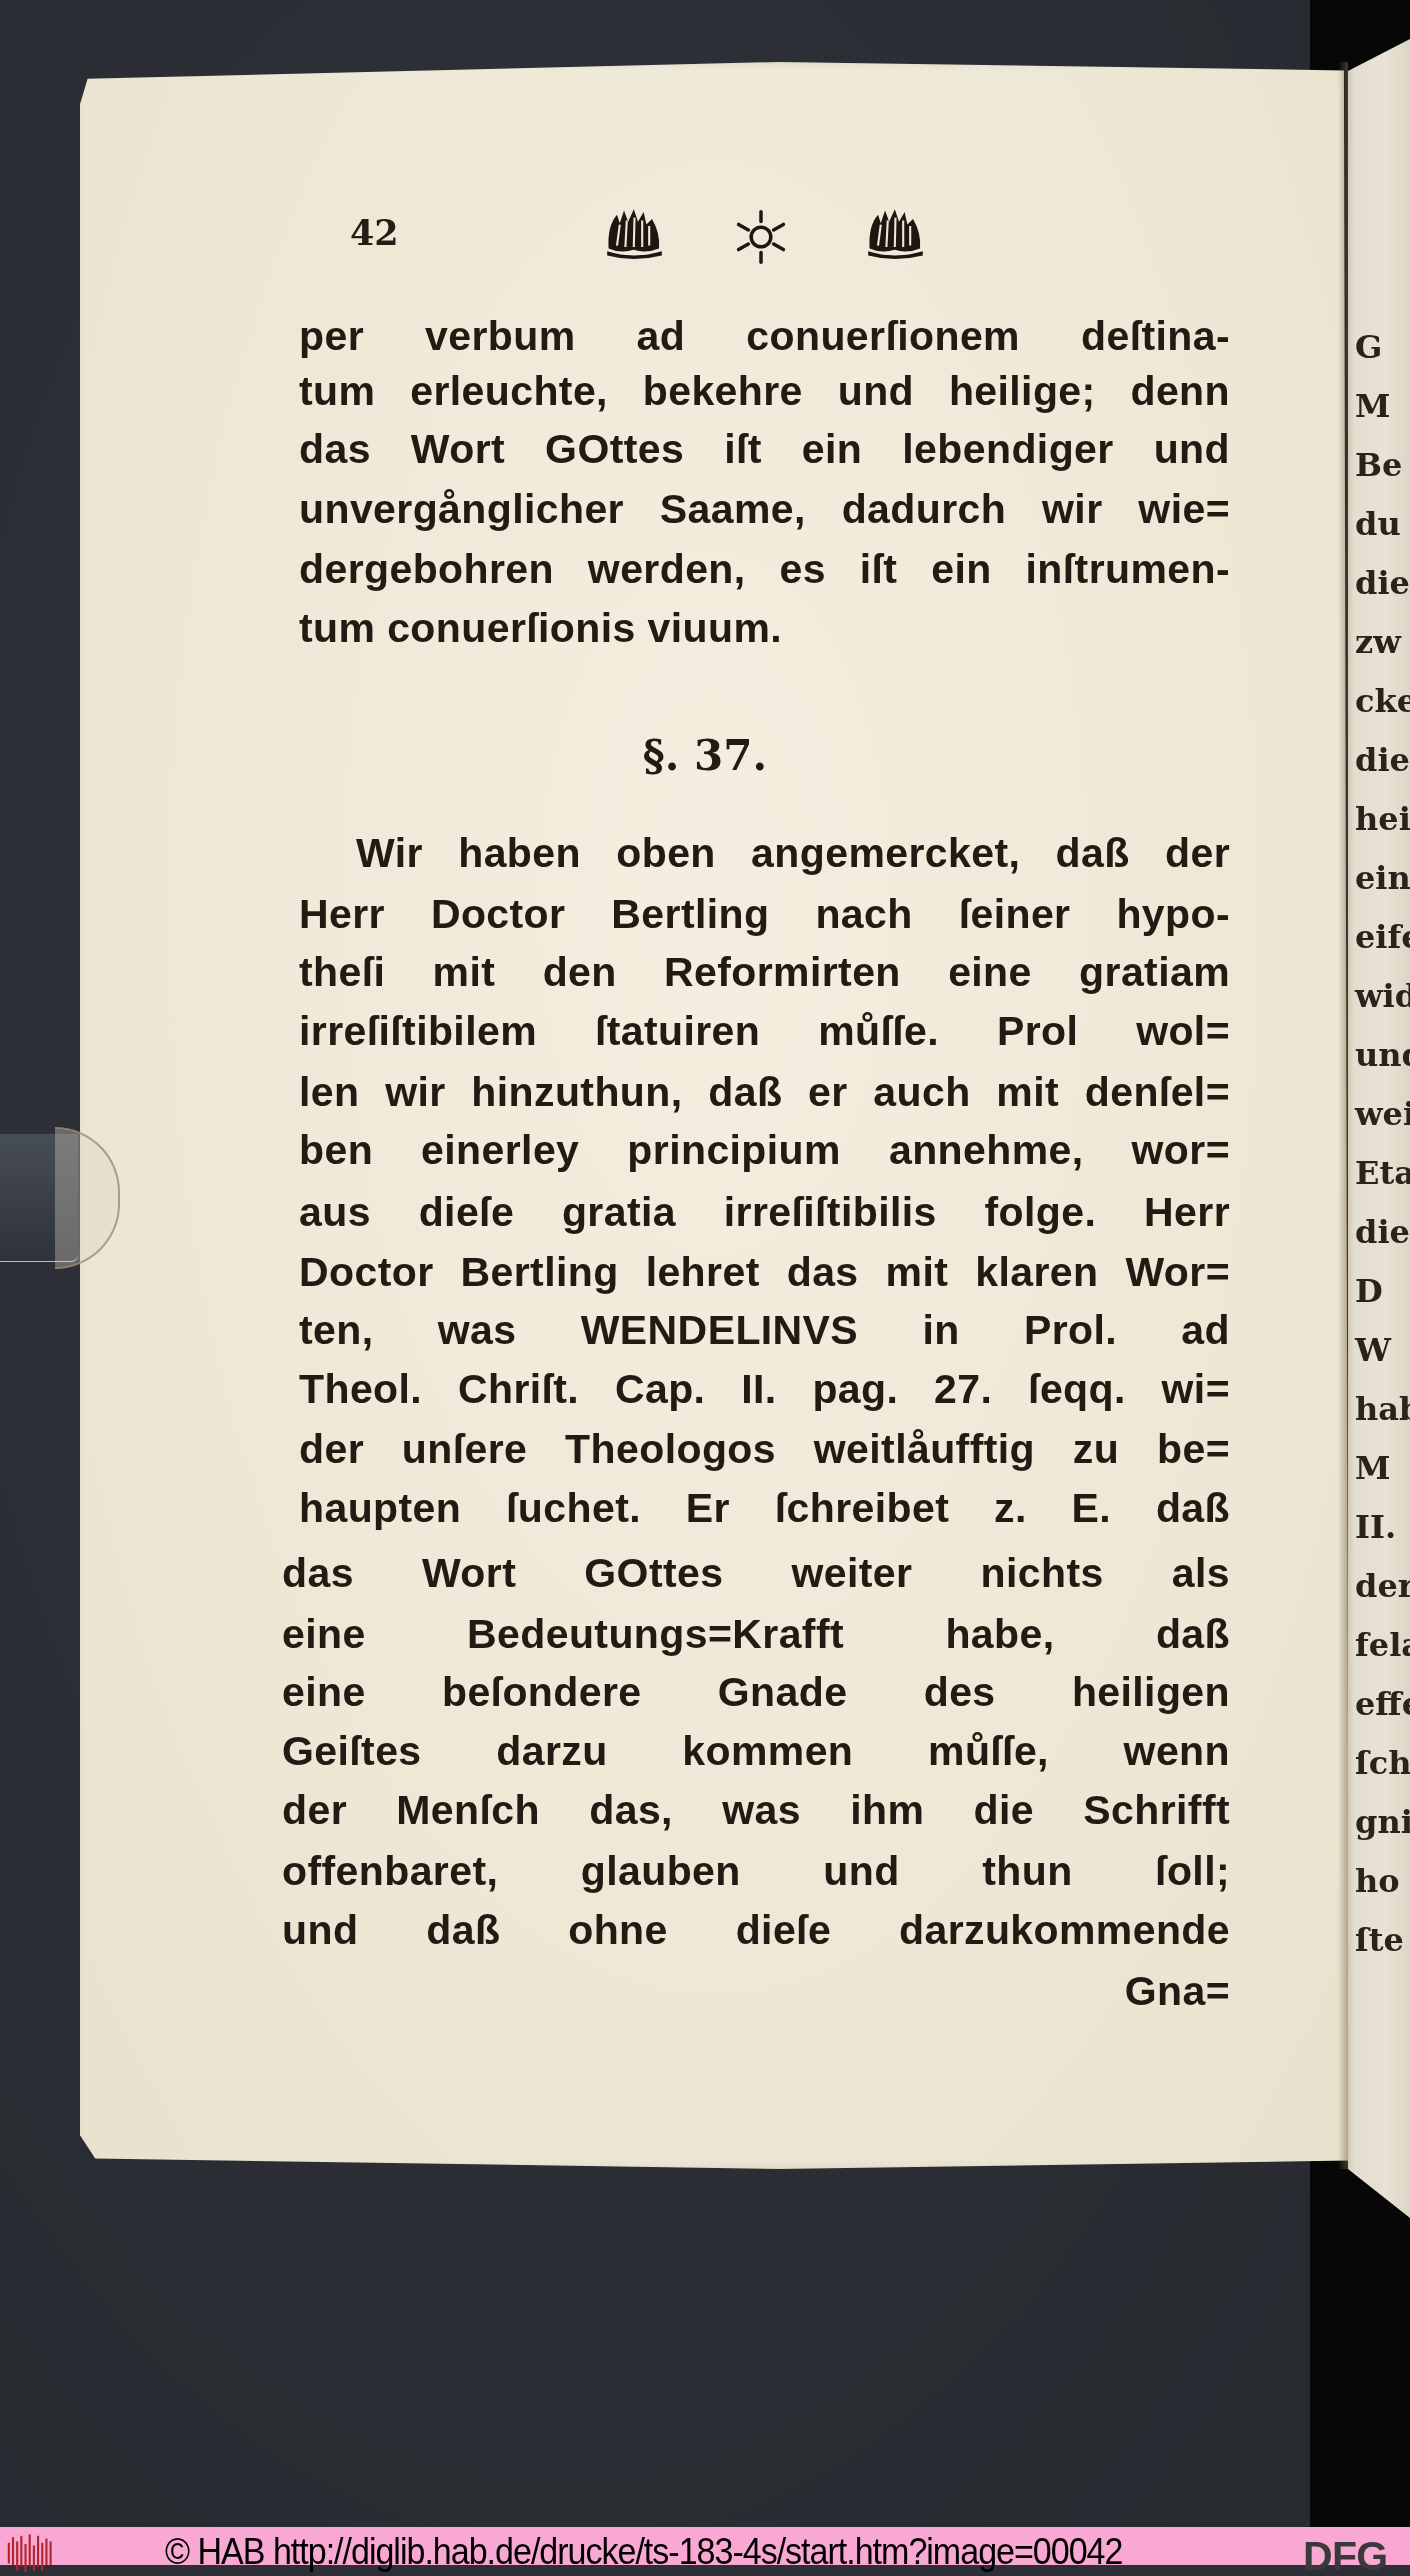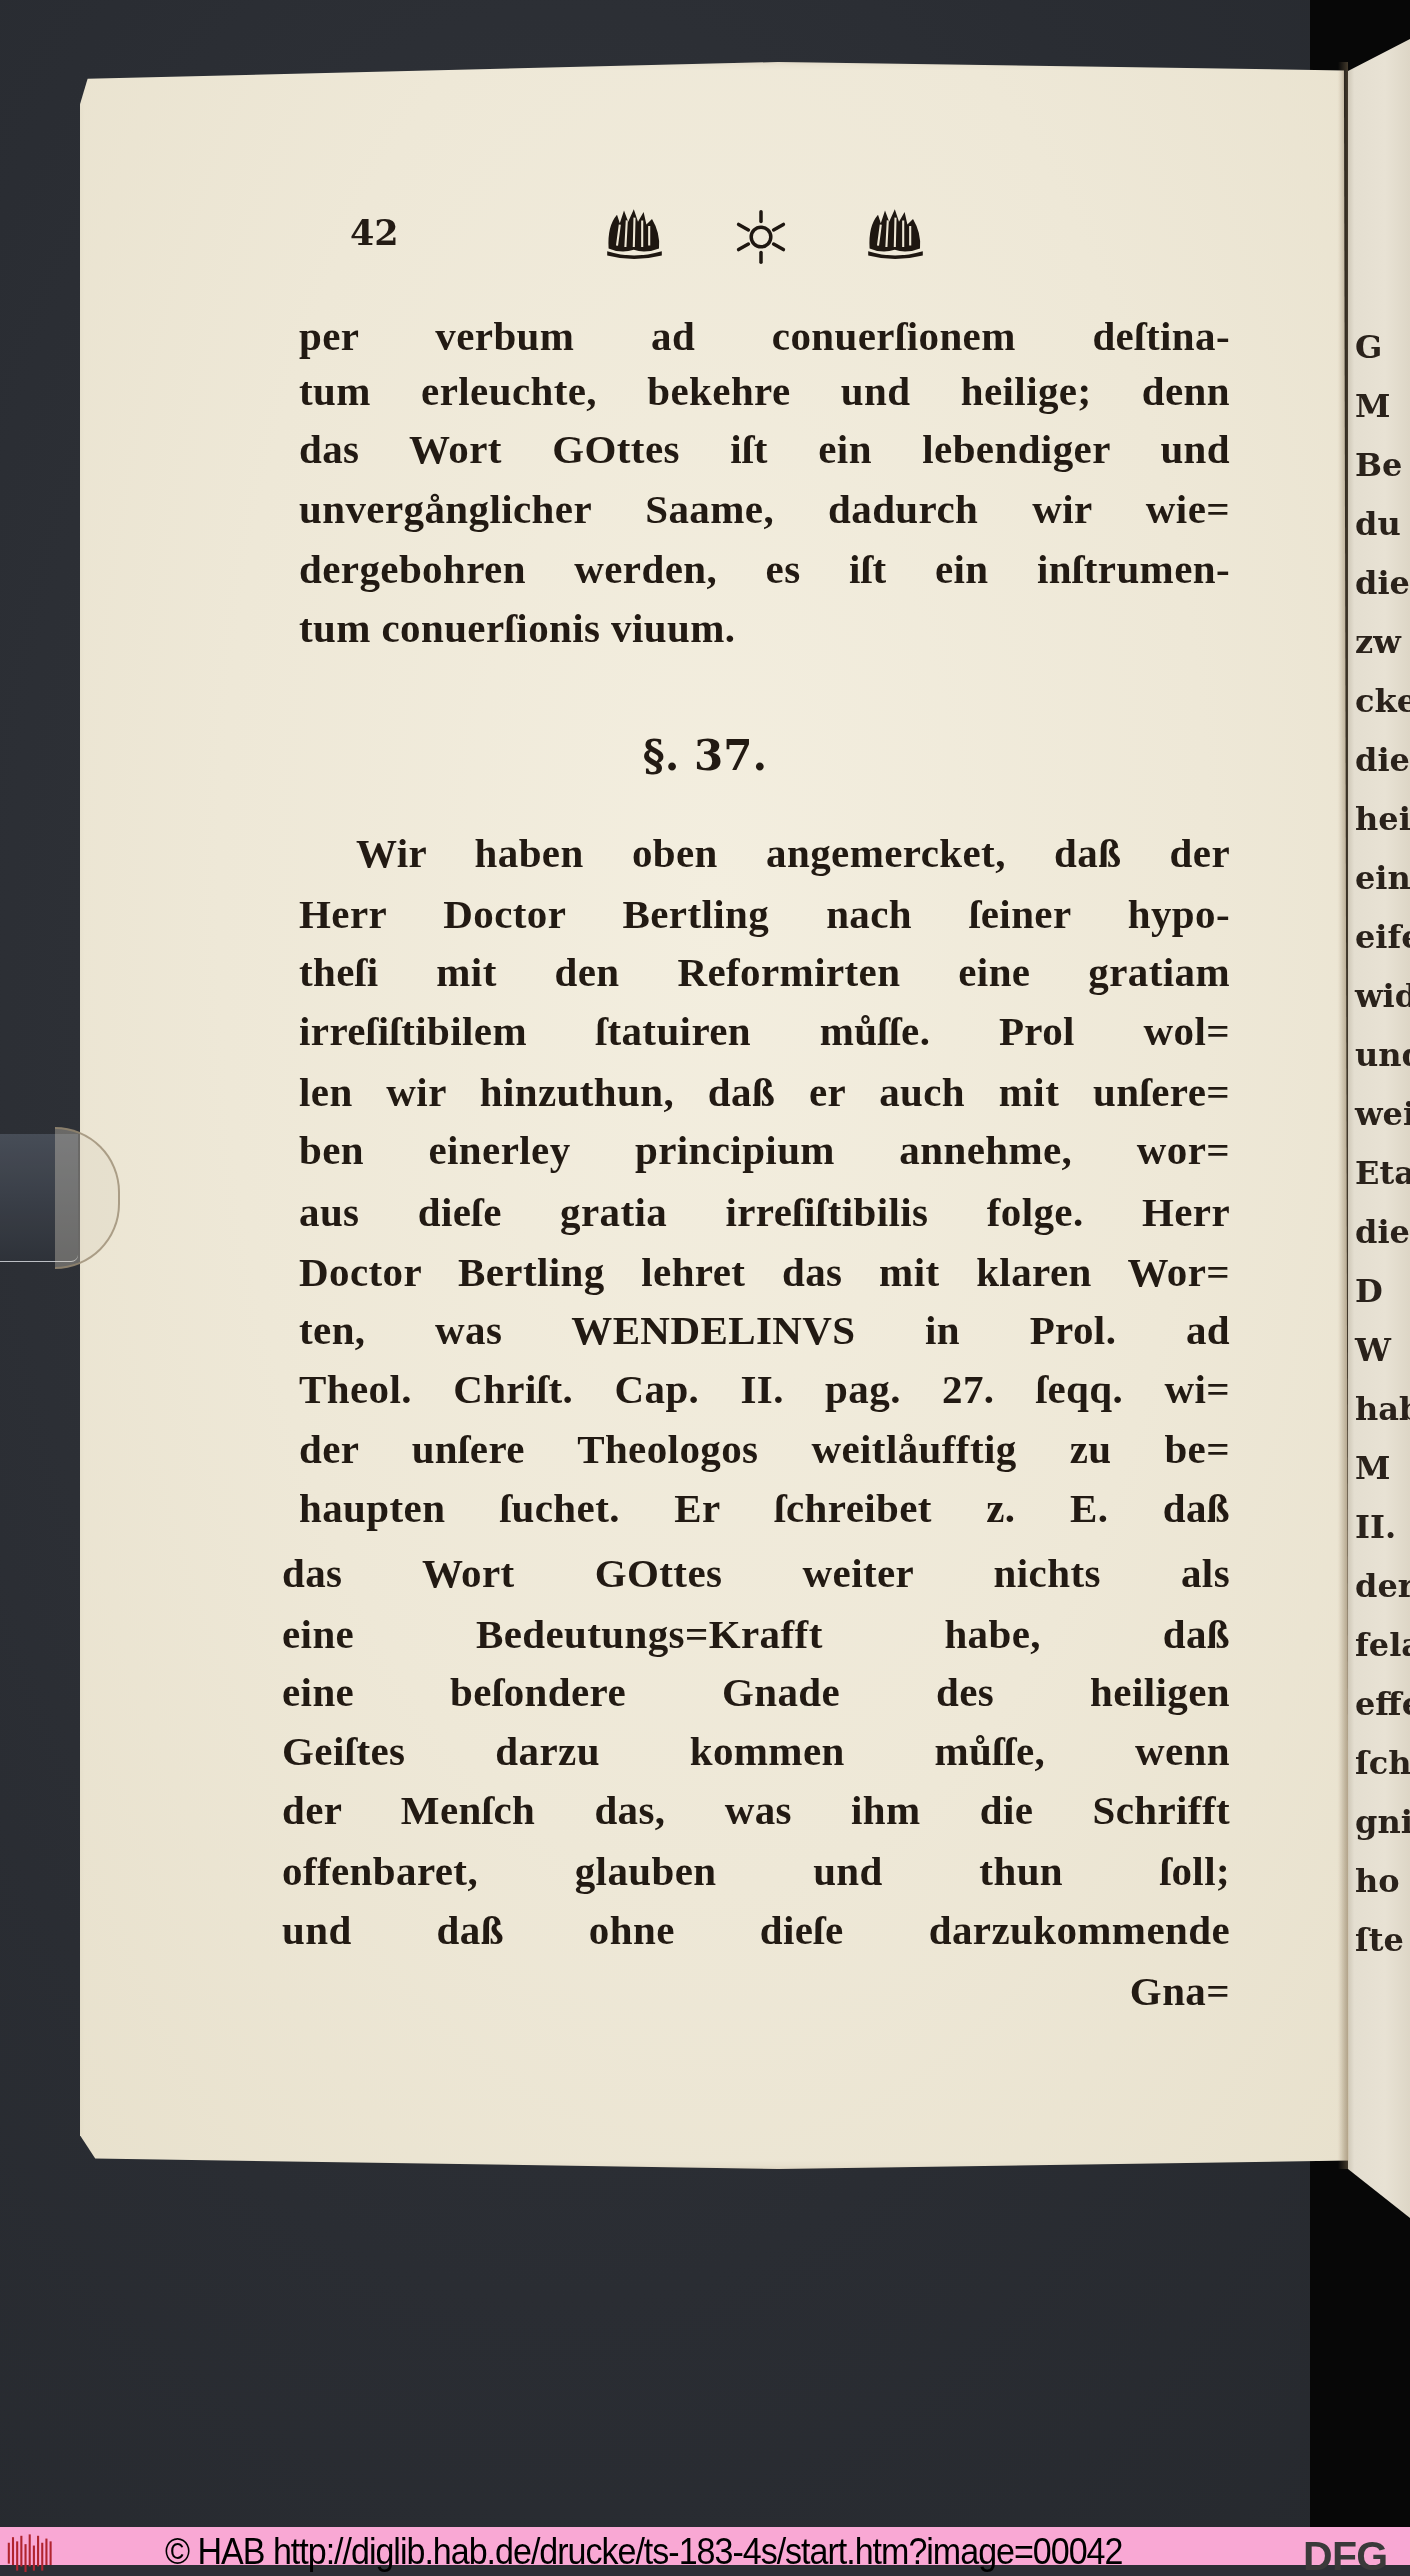--- a/index.html
+++ b/index.html
@@ -61,21 +61,21 @@
     font-family:"DejaVu Serif", serif; font-weight:bold; font-size:35px; color:#241c15;margin-left:48px;
   }
   .ornament {
     position:absolute; top:205px; font-size:49px; color:#1e1711; line-height:1;
   }
   .orn-left { left:603px; }
   .orn-mid { left:733px; font-size:44px; top:209px; }
   .orn-right { left:864px; }
   .text-line {
     position:absolute; left:299px; width:931px;
-    font-family:Liberation Serif, serif; font-weight:bold;
+    font-family:Liberation Sans, sans-serif; font-weight:bold;
     font-size:41px; line-height:59px; height:59px;
     color:#221a13; white-space:nowrap;
     text-align:justify; text-align-last:justify;
     letter-spacing:0.4px;
   }
   .text-line.wide { left:282px; width:948px; }
   .text-line.indent { left:356px; width:874px; }
   .text-line.last { text-align-last:left; }
   .text-line.right { text-align:right; text-align-last:right; }
   .section {
@@ -185,21 +185,21 @@
 <div class="text-line" style="top:480px">unvergånglicher Saame, dadurch wir wie=</div>
 <div class="text-line" style="top:540px">dergebohren werden, es iſt ein inſtrumen-</div>
 <div class="text-line last" style="top:599px">tum conuerſionis viuum.</div>
 
 <div class="section"><span>§. 37.</span></div>
 
 <div class="text-line indent" style="top:824px">Wir haben oben angemercket, daß der</div>
 <div class="text-line" style="top:885px">Herr Doctor Bertling nach ſeiner hypo-</div>
 <div class="text-line" style="top:943px">theſi mit den Reformirten eine gratiam</div>
 <div class="text-line" style="top:1002px">irreſiſtibilem ſtatuiren můſſe. Prol wol=</div>
-<div class="text-line" style="top:1063px">len wir hinzuthun, daß er auch mit unſere=</div>
+<div class="text-line" style="top:1063px">len wir hinzuthun, daß er auch mit denſel=</div>
 <div class="text-line" style="top:1121px">ben einerley principium annehme, wor=</div>
 <div class="text-line" style="top:1183px">aus dieſe gratia irreſiſtibilis folge. Herr</div>
 <div class="text-line" style="top:1243px">Doctor Bertling lehret das mit klaren Wor=</div>
 <div class="text-line" style="top:1301px">ten, was WENDELINVS in Prol. ad</div>
 <div class="text-line" style="top:1360px">Theol. Chriſt. Cap. II. pag. 27. ſeqq. wi=</div>
 <div class="text-line" style="top:1420px">der unſere Theologos weitlåufftig zu be=</div>
 <div class="text-line" style="top:1479px">haupten ſuchet. Er ſchreibet z. E. daß</div>
 <div class="text-line wide" style="top:1544px">das Wort GOttes weiter nichts als</div>
 <div class="text-line wide" style="top:1605px">eine Bedeutungs=Krafft habe, daß</div>
 <div class="text-line wide" style="top:1663px">eine beſondere Gnade des heiligen</div>

